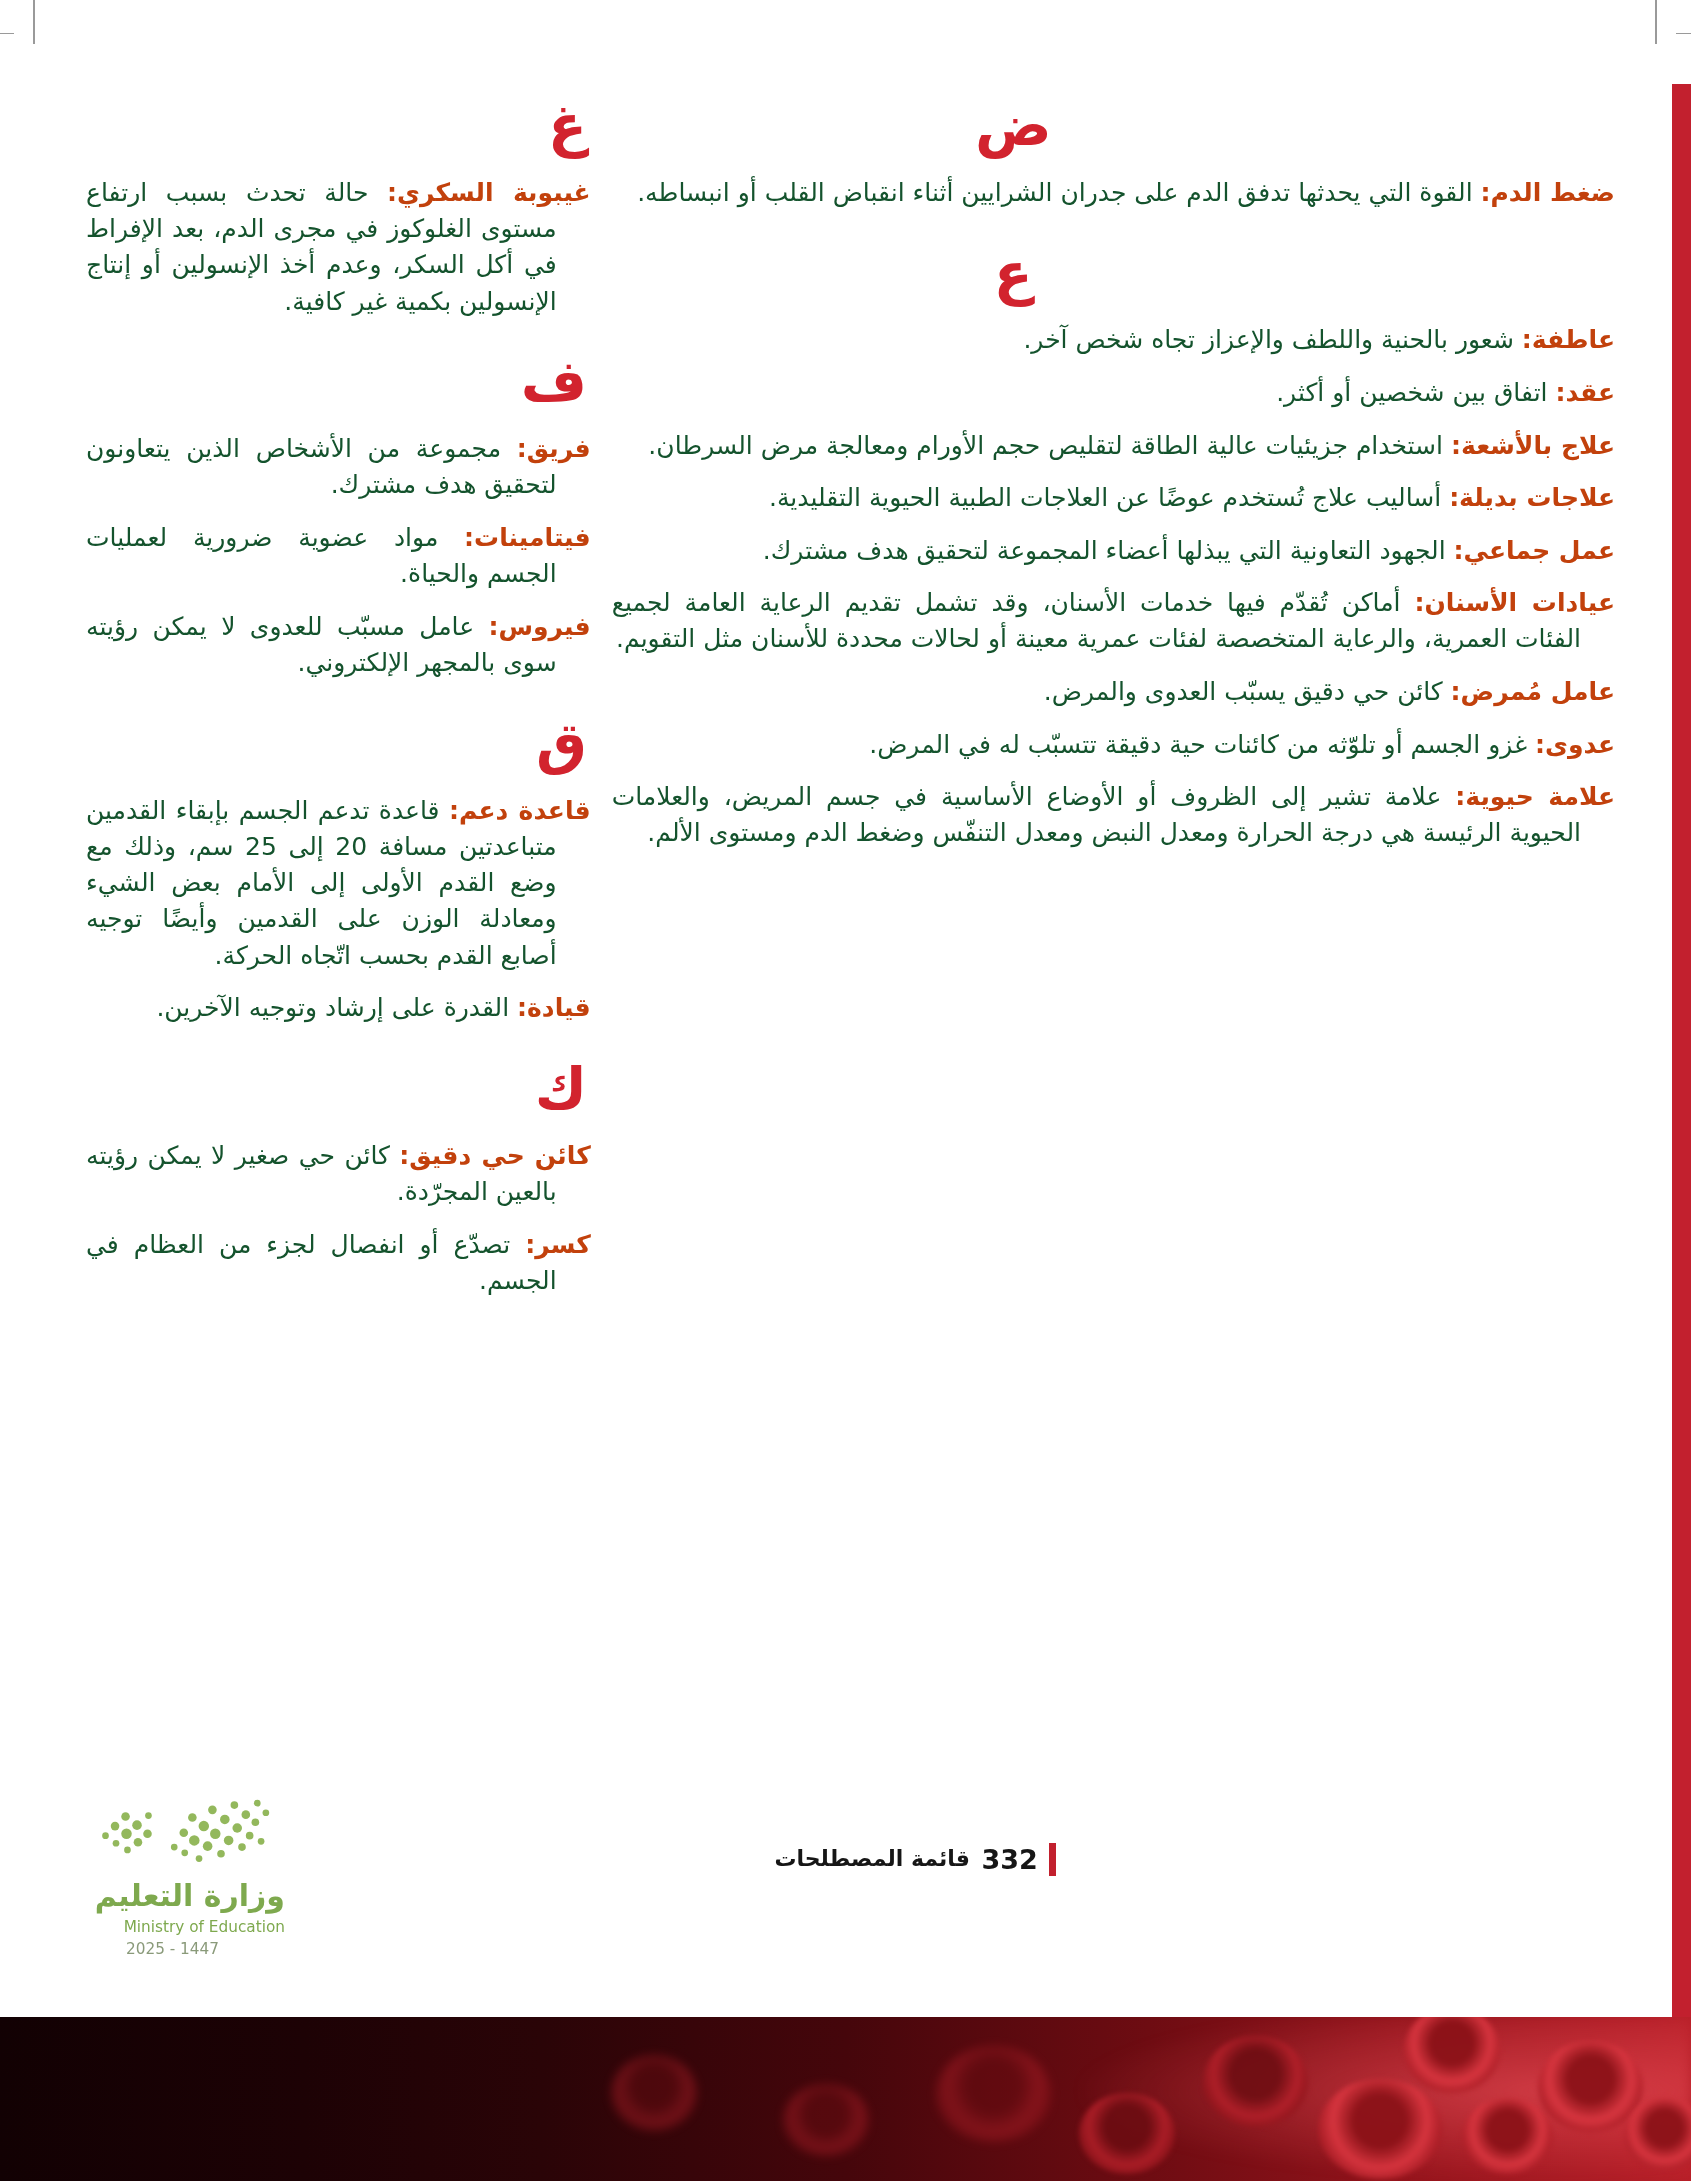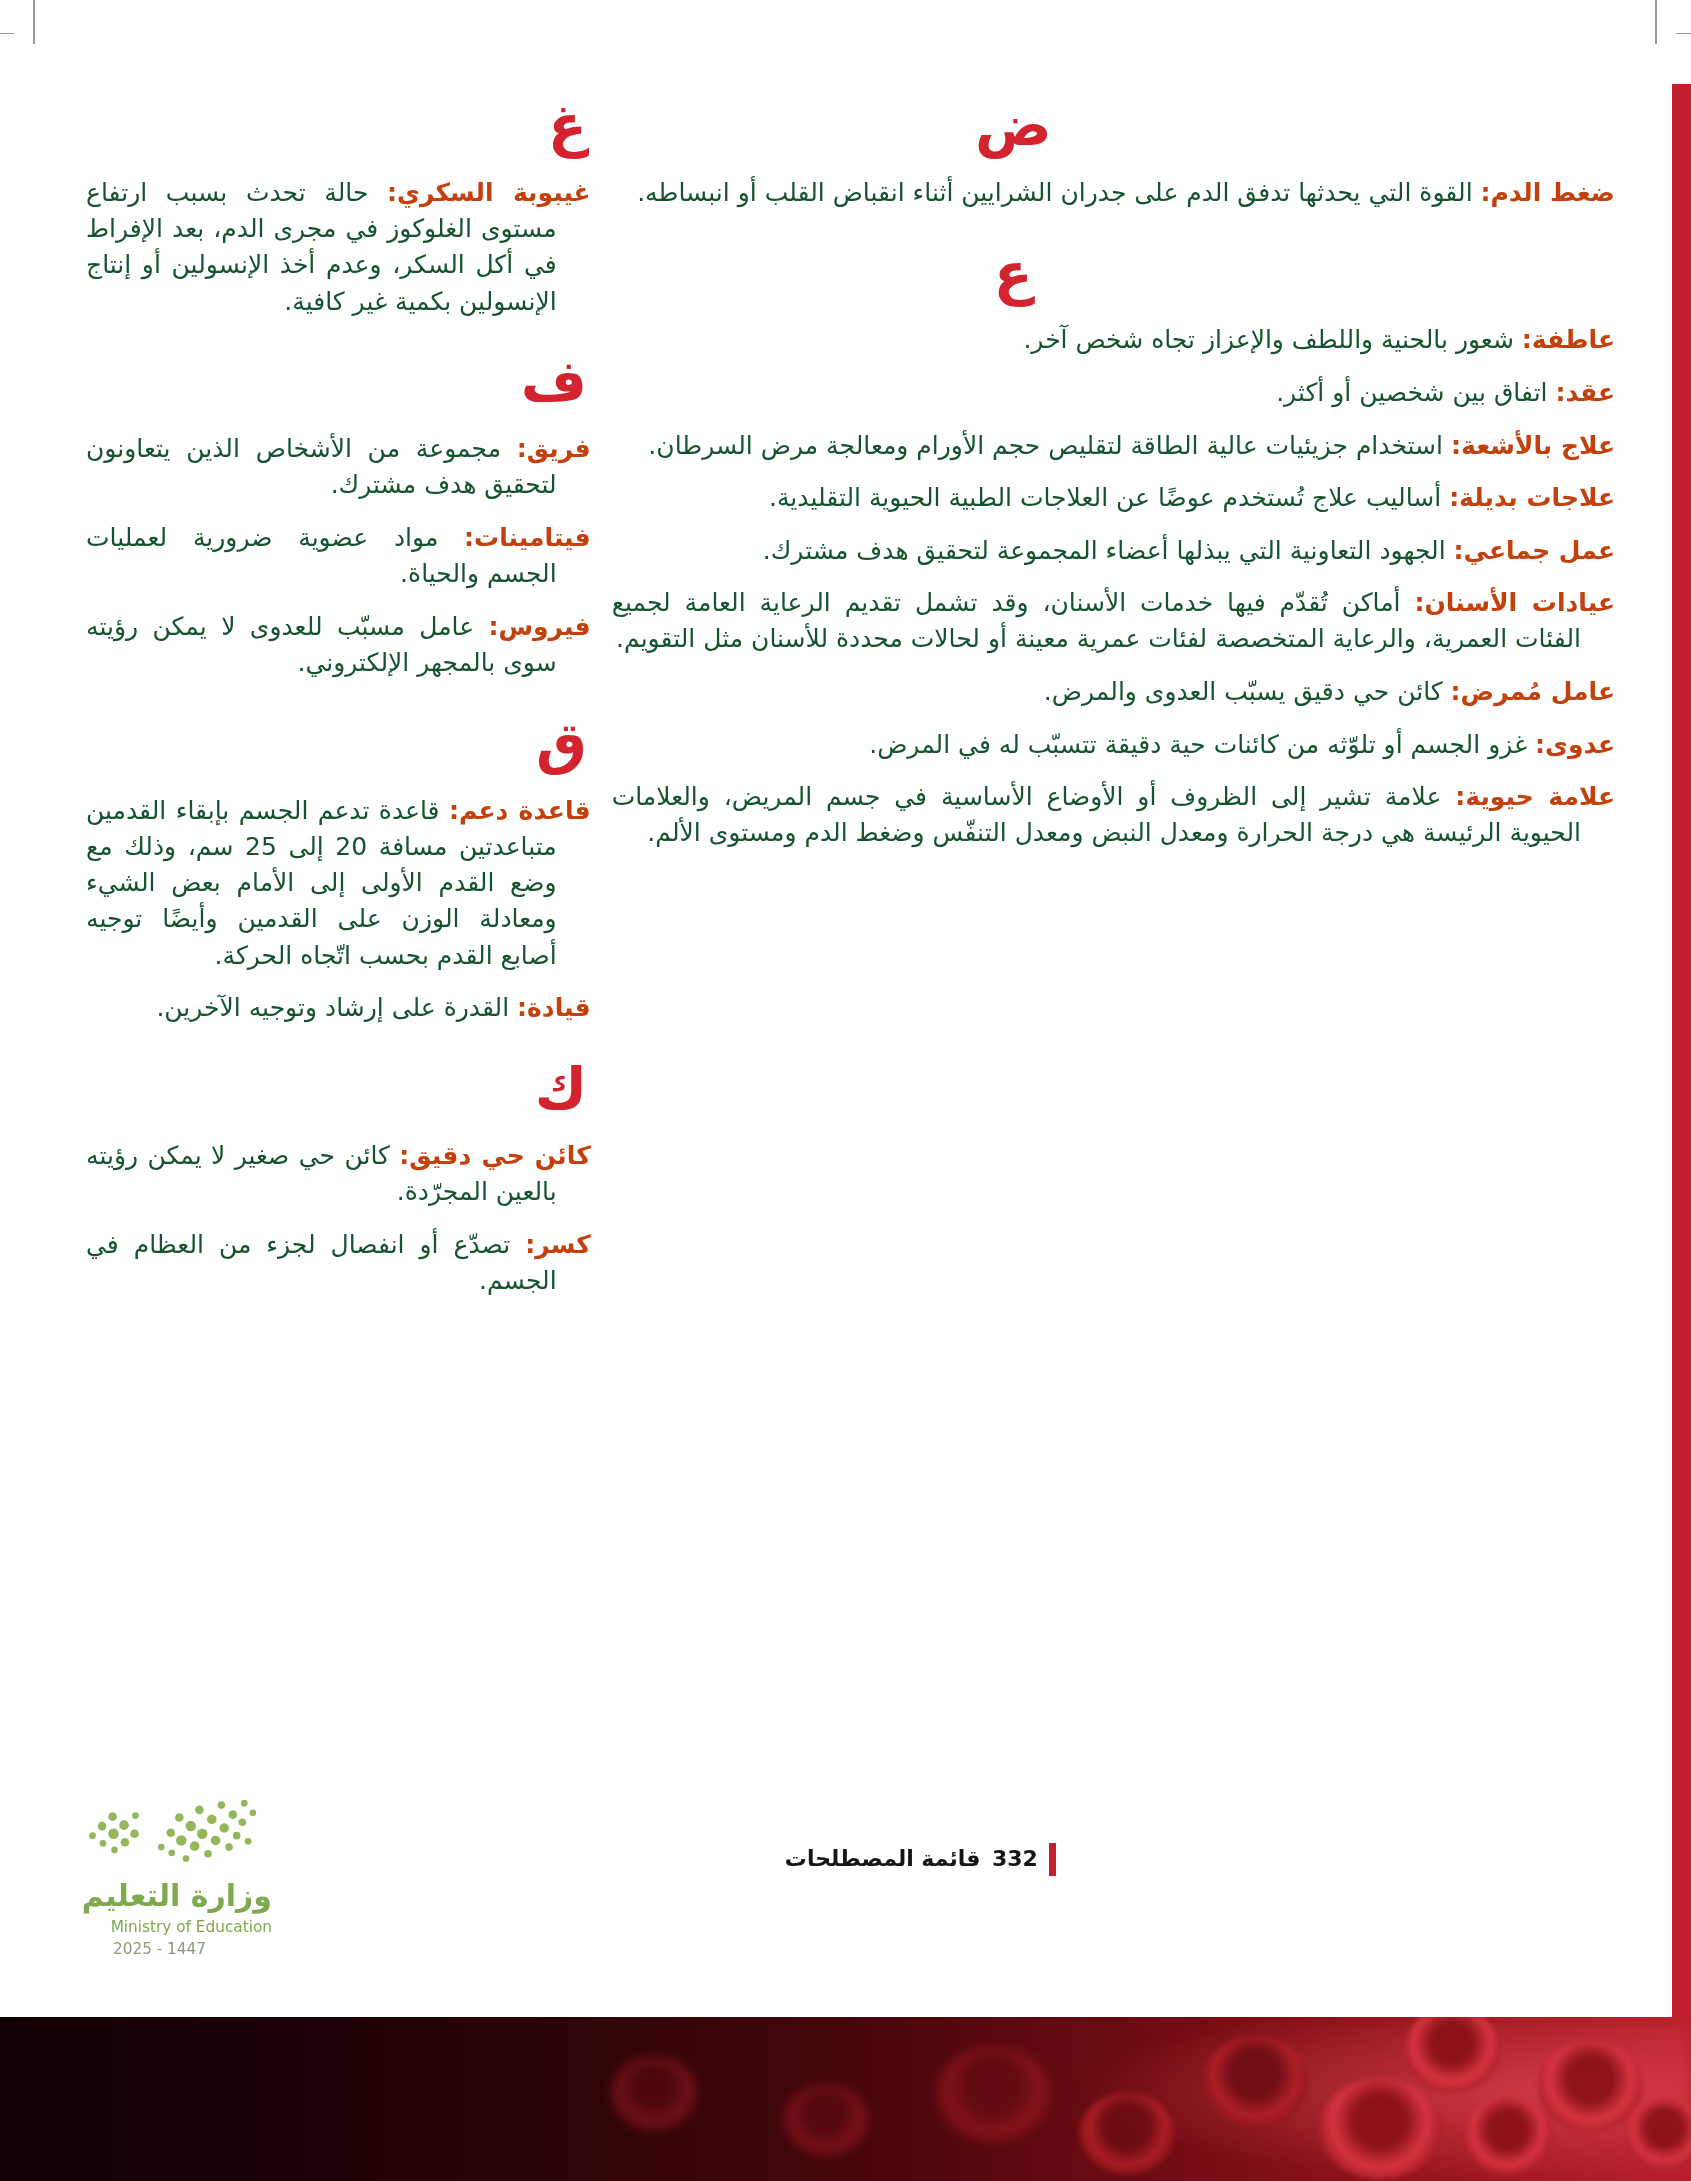--- a/index.html
+++ b/index.html
@@ -72,27 +72,27 @@
   
   .footer-ref {
     position: absolute;
     top: 1843px; right: 635px;
     display: flex;
     align-items: center;
     gap: 11.5px;
     direction: rtl;
   }
   .ref-bar { width: 6.7px; height: 32.5px; background: #c2202e; }
-  .ref-num { font-size: 22px; font-weight: bold; color: #161616; line-height: 1; }
+  .ref-num { font-size: 27px; font-weight: bold; color: #161616; line-height: 1; }
   .ref-label { font-size: 22px; font-weight: bold; color: #161616; line-height: 1; }
 
   
   .moe-logo {
     position: absolute;
-    left: 48px; top: 1786px;
+    left: 61px; top: 1786px;
     width: 225px;
     direction: rtl;
     text-align: right;
   }
   .logo-ar {
     font-size: 30px;
     font-weight: bold;
     color: #7ea94e;
     margin-top: 3.8px;
     letter-spacing: 1px;

